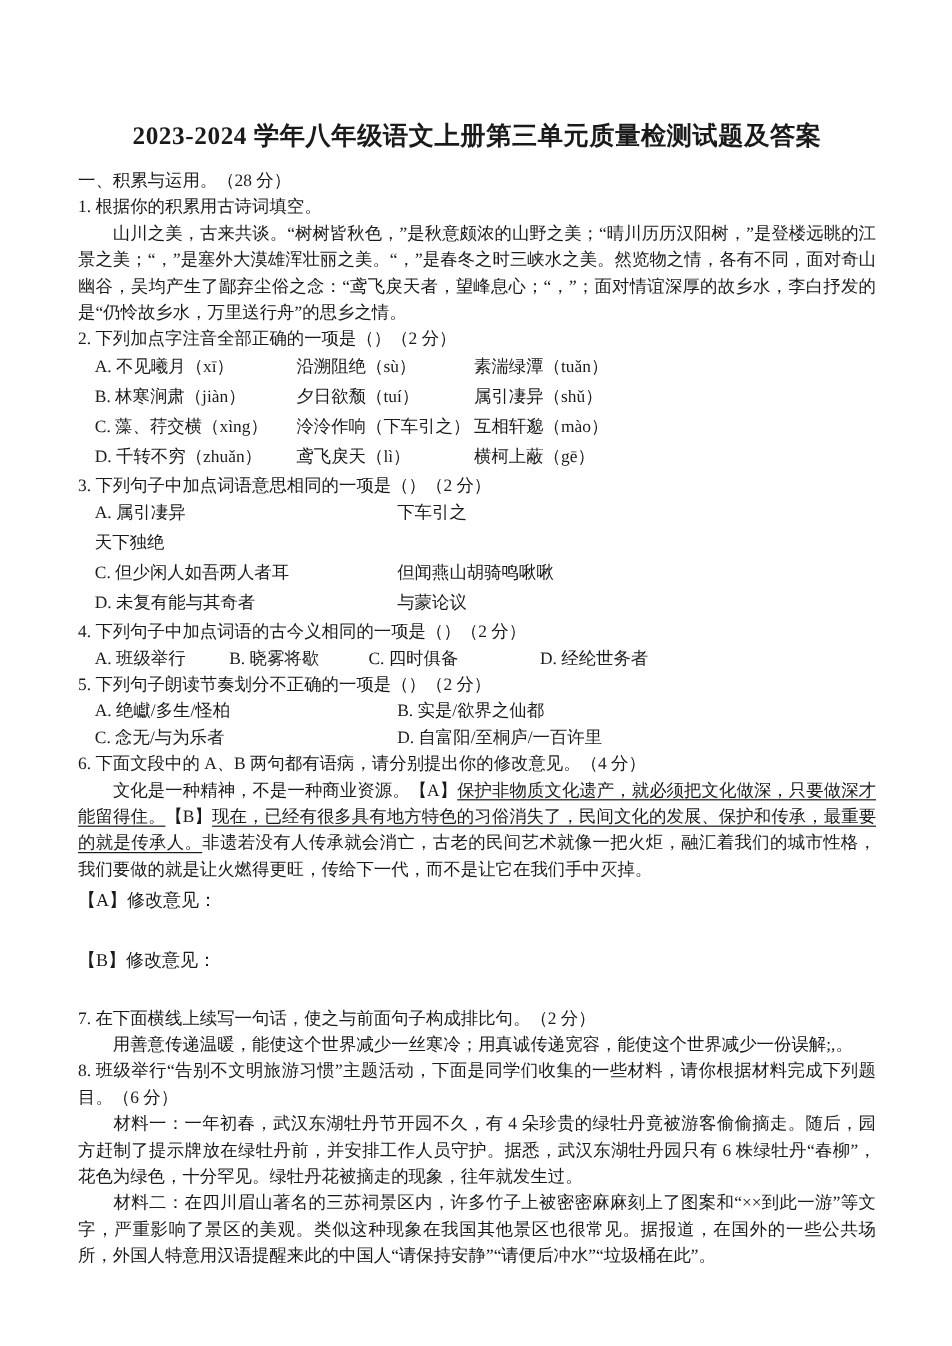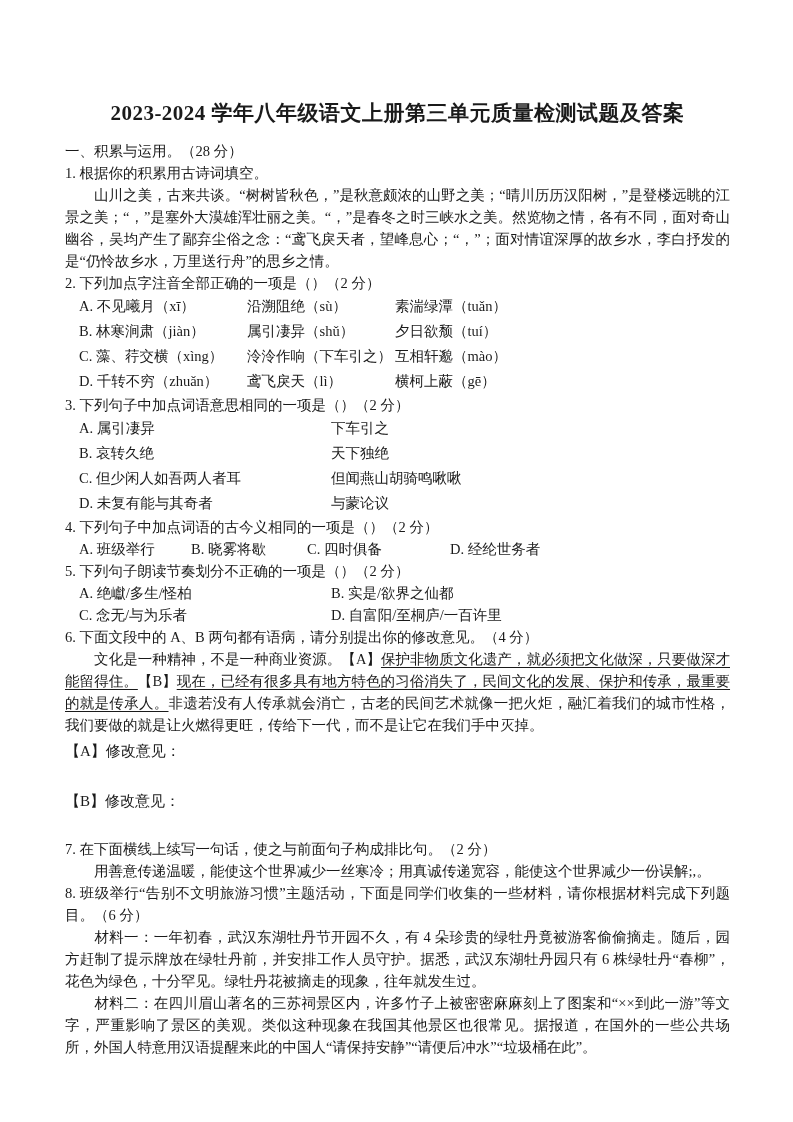--- a/index.html
+++ b/index.html
@@ -46,41 +46,40 @@
   <p class="para">　　山川之美，古来共谈。“树树皆秋色，”是秋意颇浓的山野之美；“晴川历历汉阳树，”是登楼远眺的江景之美；“，”是塞外大漠雄浑壮丽之美。“，”是春冬之时三峡水之美。然览物之情，各有不同，面对奇山幽谷，吴均产生了鄙弃尘俗之念：“鸢飞戾天者，望峰息心；“，”；面对情谊深厚的故乡水，李白抒发的是“仍怜故乡水，万里送行舟”的思乡之情。</p>
 
   <p class="line">2. 下列加点字注音全部正确的一项是（）（2 分）</p>
   <div class="opt r3">
     <span>A. 不见曦月（xī）</span>
     <span>沿溯阻绝（sù）</span>
     <span>素湍绿潭（tuǎn）</span>
   </div>
   <div class="opt r3">
     <span>B. 林寒涧肃（jiàn）</span>
+    <span>夕日欲颓（tuí）</span>
     <span>属引凄异（shǔ）</span>
-    <span>夕日欲颓（tuí）</span>
   </div>
   <div class="opt r3">
     <span>C. 藻、荇交横（xìng）</span>
     <span>泠泠作响（下车引之）</span>
     <span>互相轩邈（mào）</span>
   </div>
   <div class="opt r3">
     <span>D. 千转不穷（zhuǎn）</span>
     <span>鸢飞戾天（lì）</span>
     <span>横柯上蔽（gē）</span>
   </div>
 
   <p class="line">3. 下列句子中加点词语意思相同的一项是（）（2 分）</p>
   <div class="opt r2">
     <span>A. 属引凄异</span>
     <span>下车引之</span>
   </div>
   <div class="opt r2">
-    <span>B. 哀转久绝</span>
     <span>天下独绝</span>
   </div>
   <div class="opt r2">
     <span>C. 但少闲人如吾两人者耳</span>
     <span>但闻燕山胡骑鸣啾啾</span>
   </div>
   <div class="opt r2">
     <span>D. 未复有能与其奇者</span>
     <span>与蒙论议</span>
   </div>

